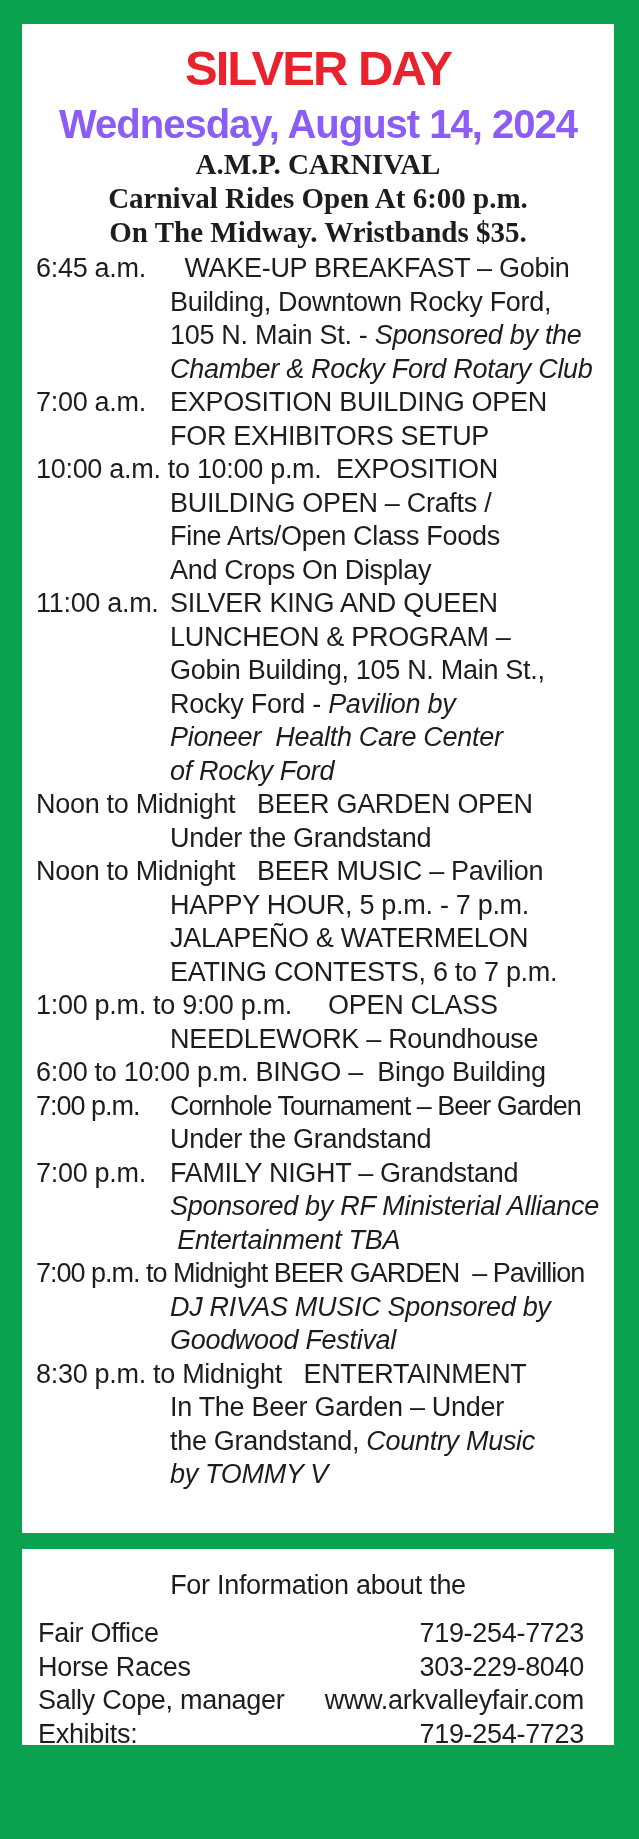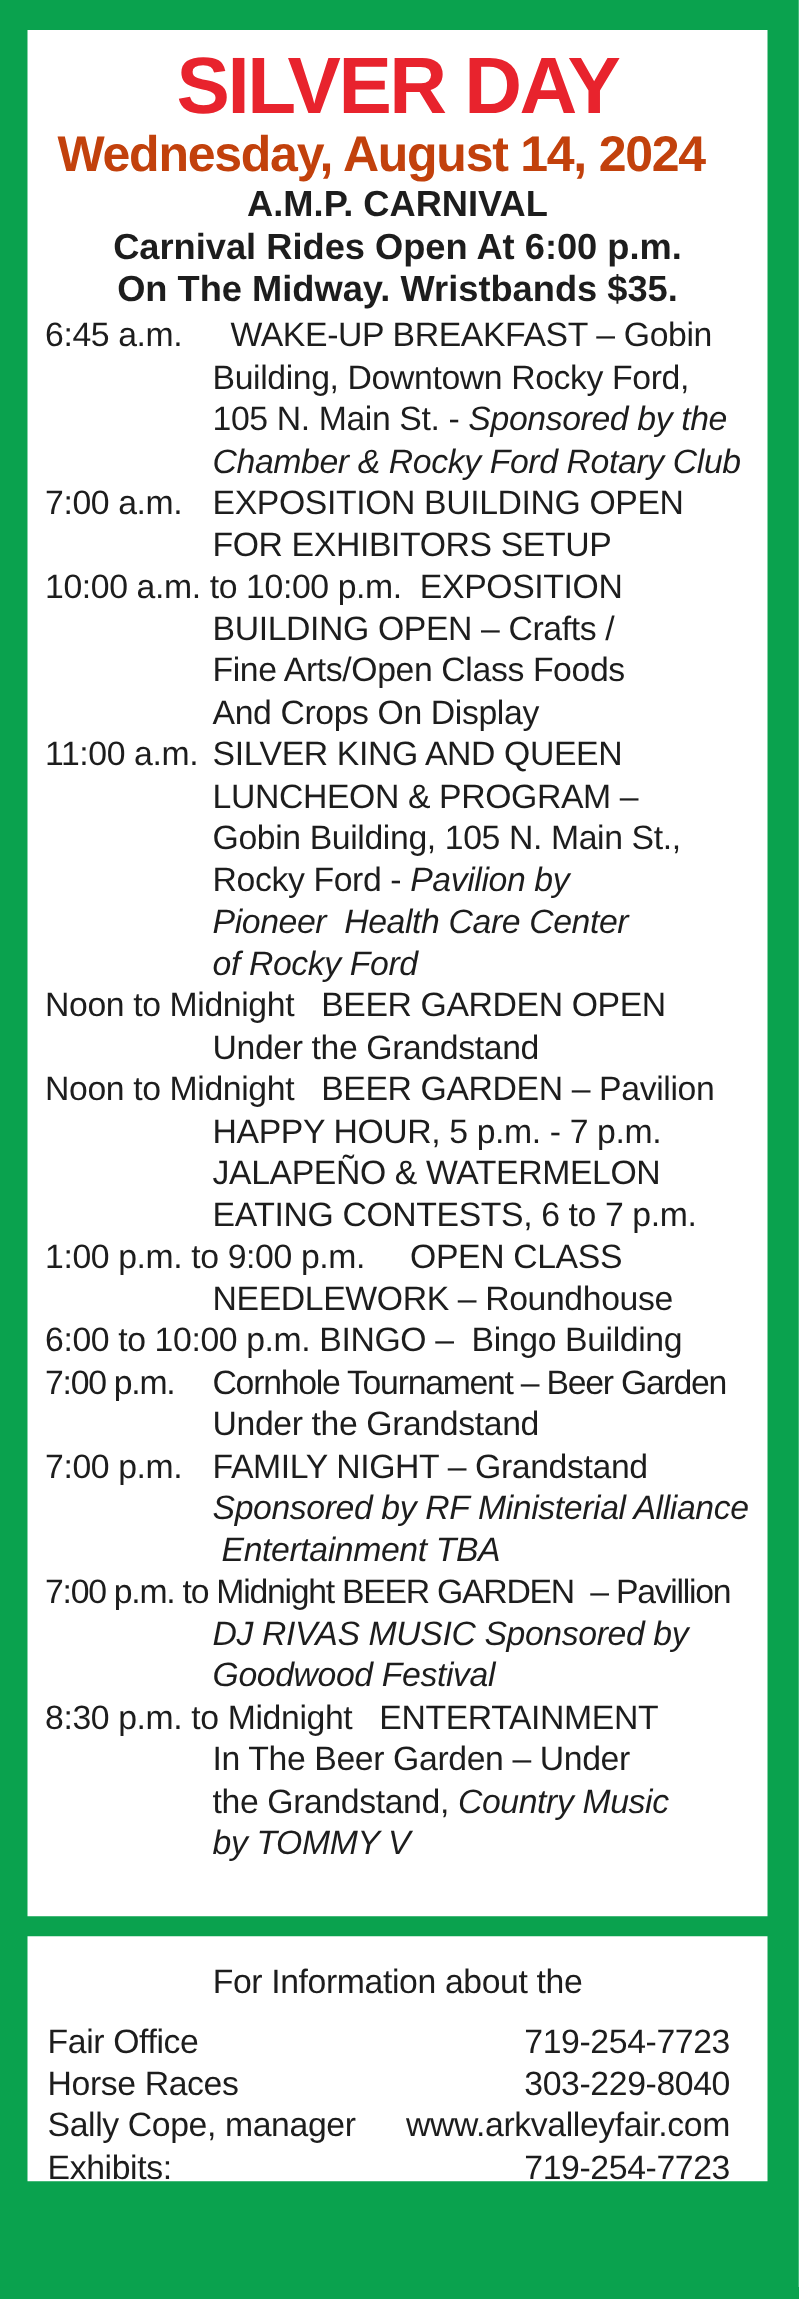--- a/index.html
+++ b/index.html
@@ -15,35 +15,36 @@
     background:#ffffff;
     overflow:hidden;
   }
   .box1 { top:24px; height:1509px; }
   .box2 { top:1549px; height:196px; }
 
   
   .title {
     margin:0; padding-top:10px;
     text-align:center;
-    font-size:64px; line-height:68px; font-weight:bold;
+    font-size:49px; line-height:68px; font-weight:bold;
     letter-spacing:-2px;
     color:#e8232d;
   }
   .date {
     margin:0;
+    text-align:center;
     font-size:40px; line-height:45px; font-weight:bold;
     letter-spacing:-1px;
-    color:#c2410c;
-    padding-left:24px;
+    color:#8b5cf6;
   }
   .sub {
     text-align:center;
     font-size:29px; line-height:34px; font-weight:bold;
     color:#1d1d1d;
+    font-family:Liberation Serif, serif;
   }
 
   
   .schedule { padding-left:14px; padding-right:2px; margin-top:3px; }
   .line {
     white-space:pre;
     font-size:27px; line-height:33.5px;
     letter-spacing:-0.3px;
   }
   .cont { margin-left:134px; }
@@ -98,21 +99,21 @@
         <div class="line cont"><span>Gobin Building, 105 N. Main St.,</span></div>
         <div class="line cont"><span>Rocky Ford - </span><i>Pavilion by</i></div>
         <div class="line cont"><i>Pioneer  Health Care Center</i></div>
         <div class="line cont"><i>of Rocky Ford</i></div>
       </div>
       <div class="event">
         <div class="line first"><span class="time">Noon to Midnight</span><span>   BEER GARDEN OPEN</span></div>
         <div class="line cont"><span>Under the Grandstand</span></div>
       </div>
       <div class="event">
-        <div class="line first"><span class="time">Noon to Midnight</span><span>   BEER GARDEN – Pavilion</span></div>
+        <div class="line first"><span class="time">Noon to Midnight</span><span>   BEER MUSIC – Pavilion</span></div>
         <div class="line cont"><span>HAPPY HOUR, 5 p.m. - 7 p.m.</span></div>
         <div class="line cont"><span>JALAPEÑO &amp; WATERMELON</span></div>
         <div class="line cont"><span>EATING CONTESTS, 6 to 7 p.m.</span></div>
       </div>
       <div class="event">
         <div class="line first"><span class="time">1:00 p.m. to 9:00 p.m.</span><span>     OPEN CLASS</span></div>
         <div class="line cont"><span>NEEDLEWORK – Roundhouse</span></div>
       </div>
       <div class="event">
         <div class="line first"><span class="time">6:00 to 10:00 p.m.</span><span> BINGO –  Bingo Building</span></div>

